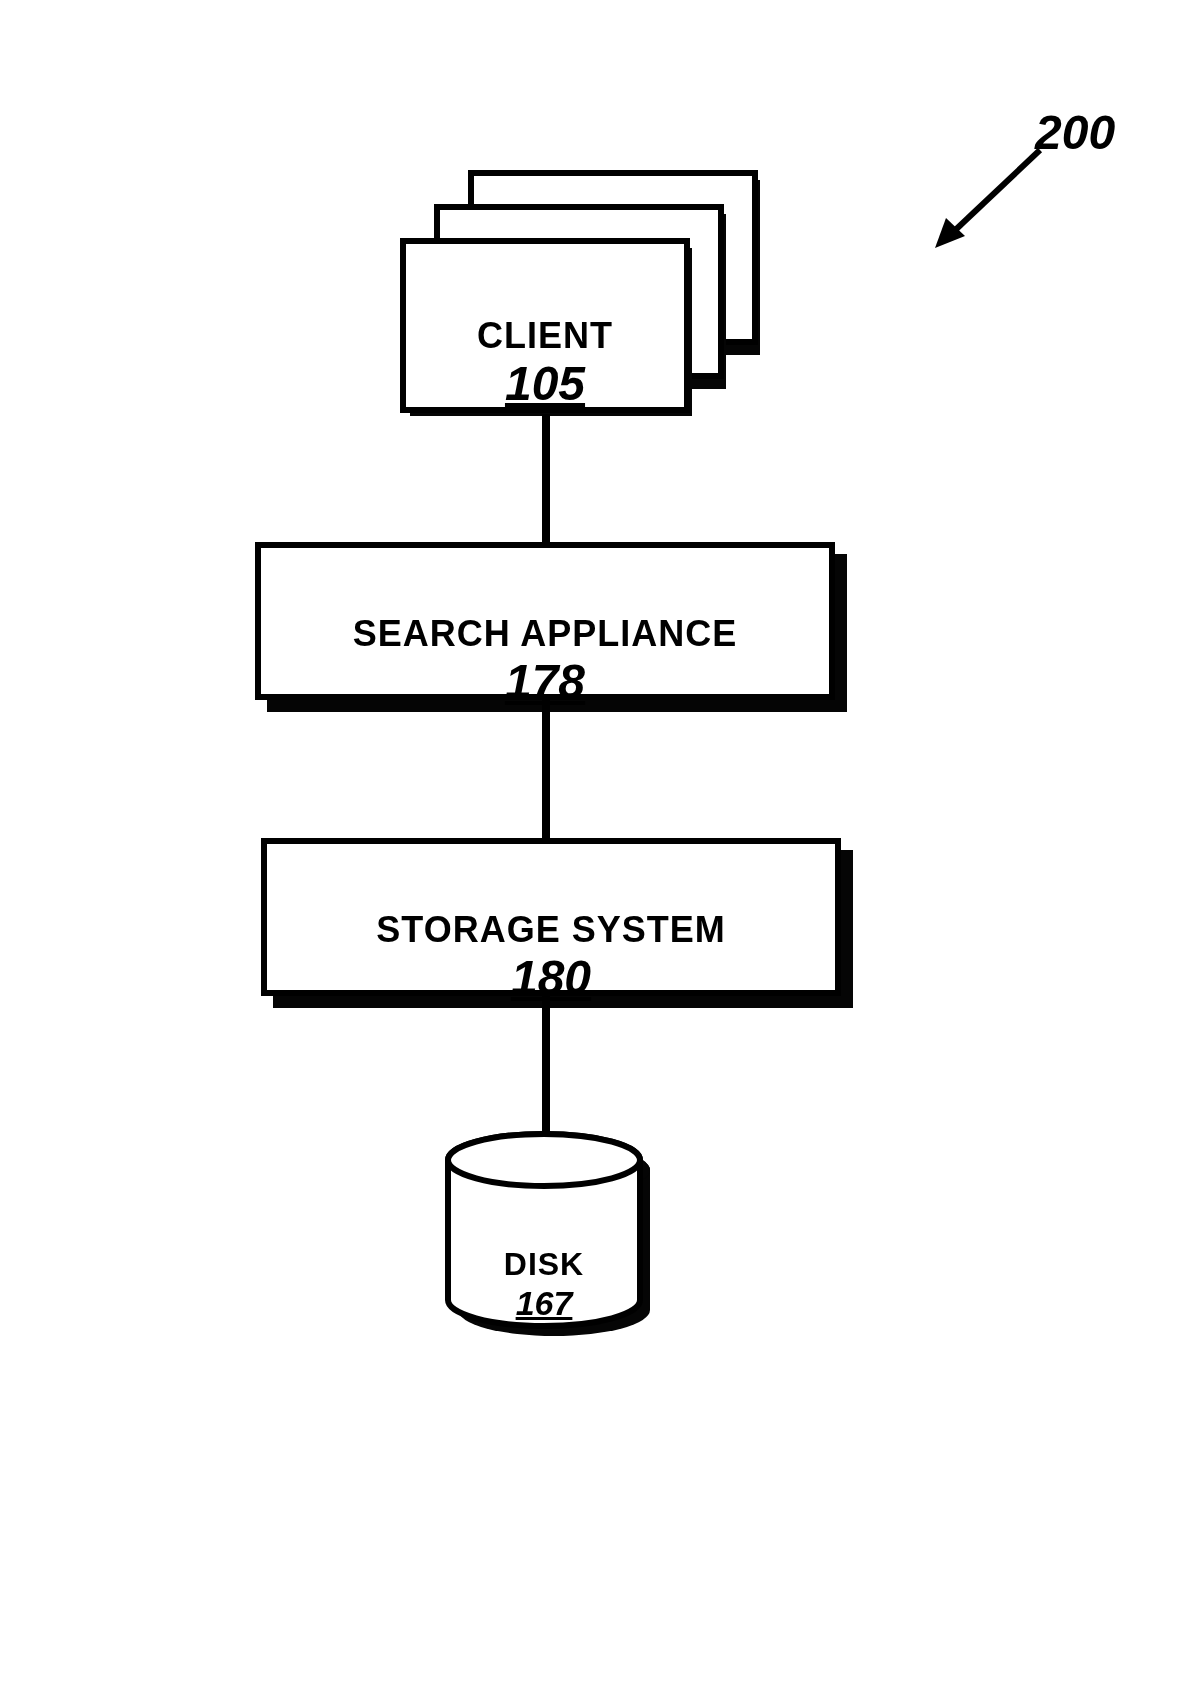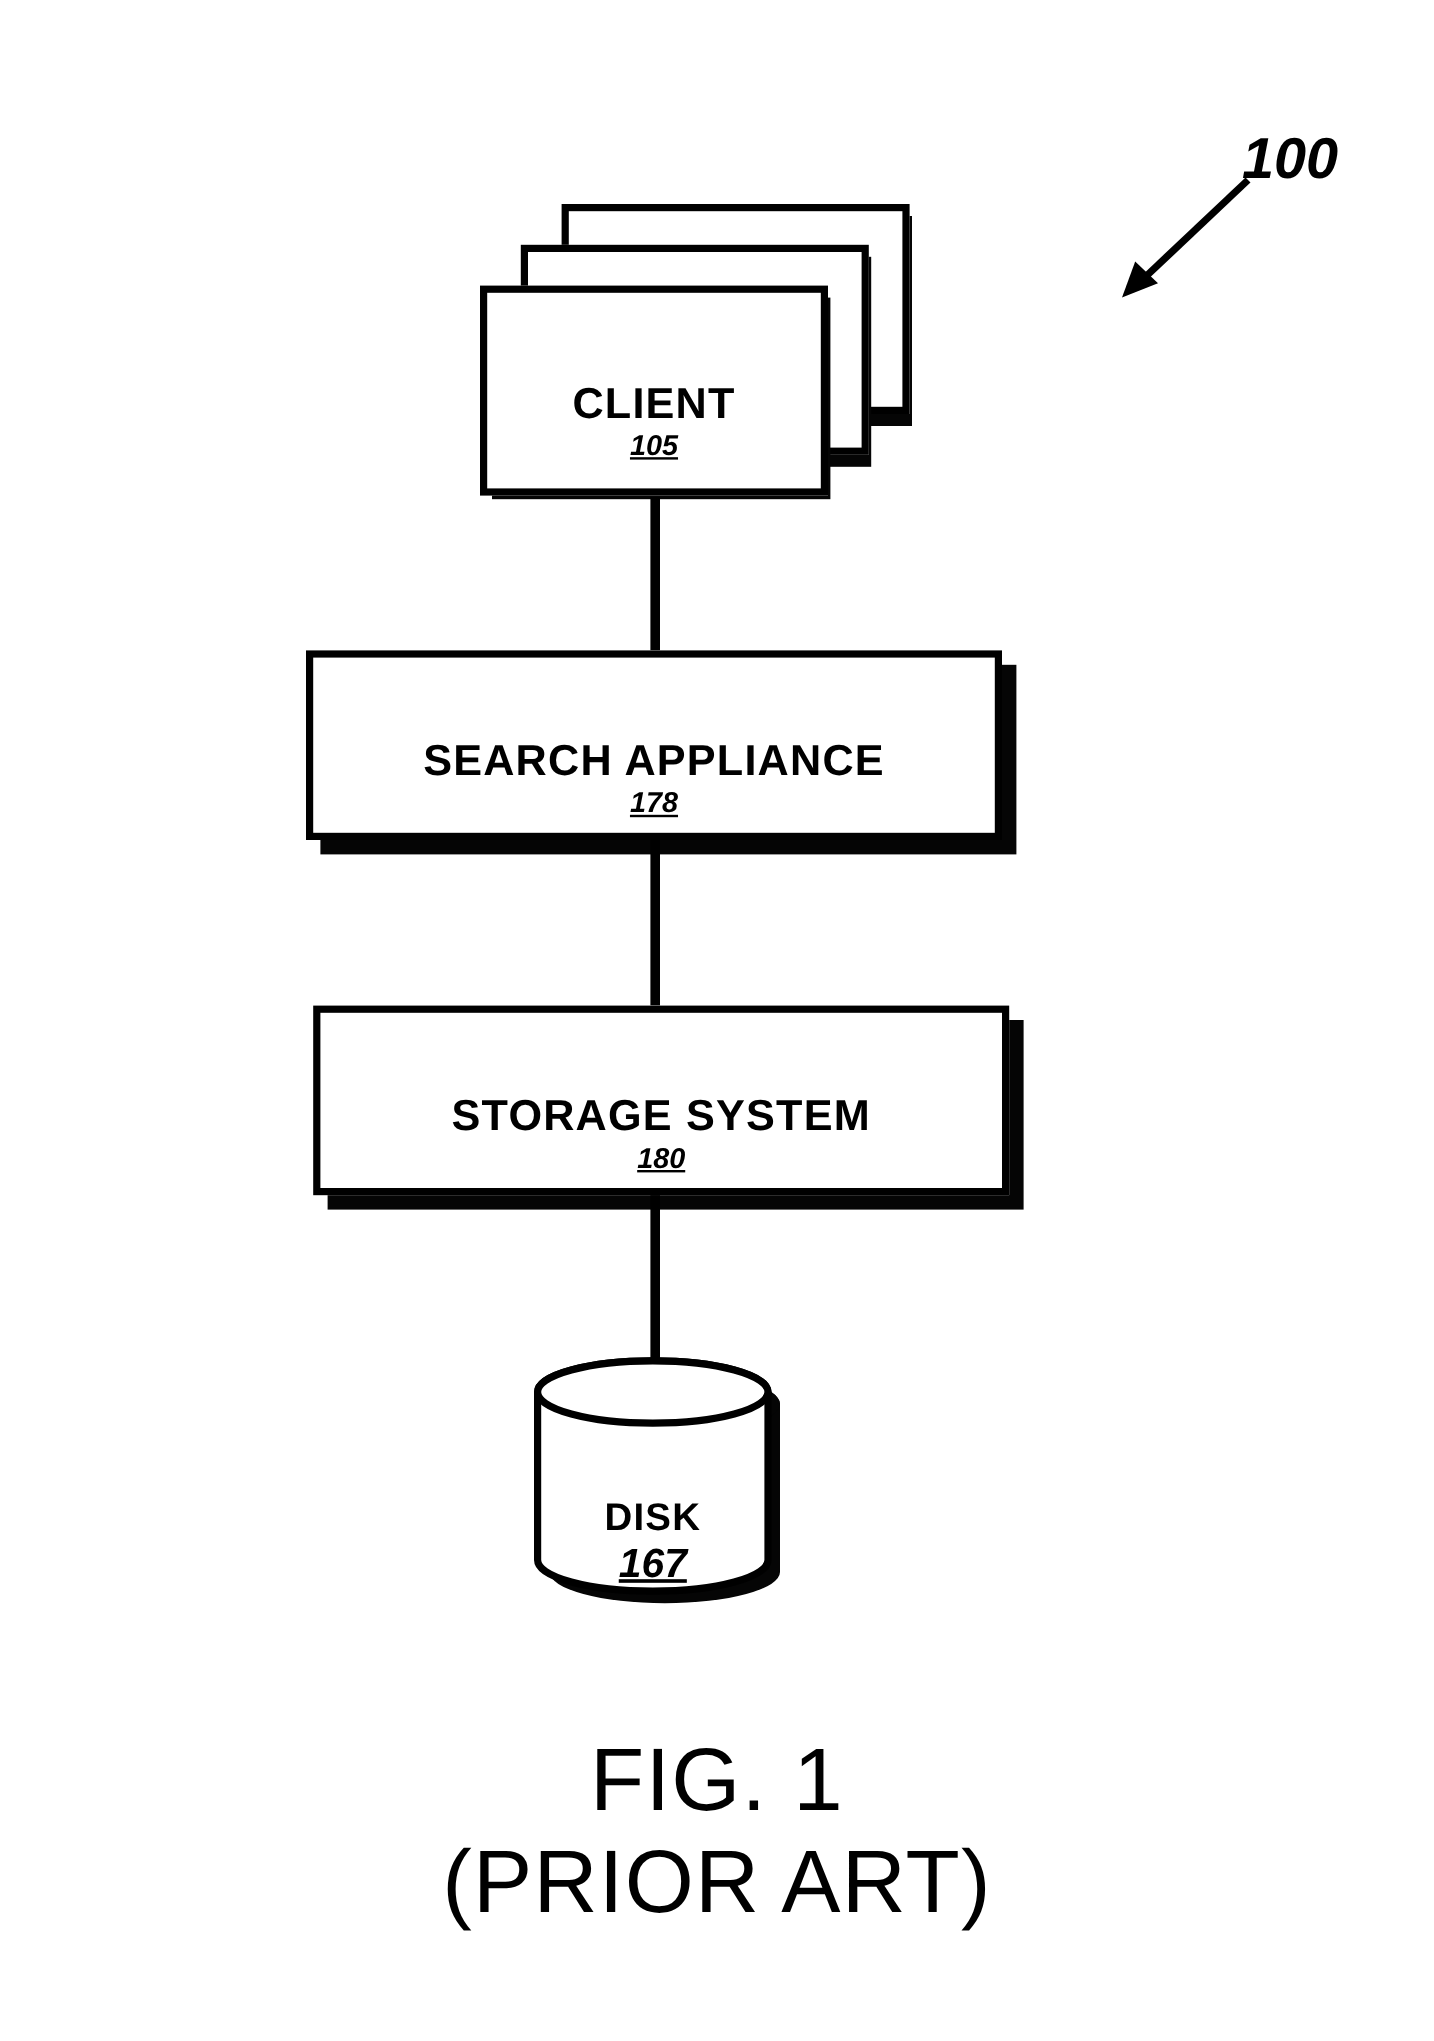--- a/index.html
+++ b/index.html
@@ -50,21 +50,21 @@
     text-align: center;
     font-weight: 600;
     margin-top: 40px;
   }
   .title-line {
     font-size: 36px;
     letter-spacing: 1px;
     line-height: 1.0;
   }
   .num-line {
-    font-size: 24px;
+    font-size: 48px;
     text-decoration: underline;
     font-style: italic;
     line-height: 1.0;
     margin-top: 6px;
   }
 
   .connector {
     position: absolute;
     background: #000;
   }
@@ -84,21 +84,21 @@
     font-size: 48px;
     font-style: italic;
     font-weight: 600;
   }
 </style>
 </head>
 <body>
 
 <div class="canvas">
 
-  <div class="ref-label" style="left:1035px; top:105px;">100</div>
+  <div class="ref-label" style="left:1035px; top:105px;">200</div>
   <svg class="abs" style="left:930px; top:140px;" width="120" height="110">
     <line x1="110" y1="10" x2="20" y2="95" stroke="#000" stroke-width="6"></line>
     <polygon points="5,108 35,96 16,78" fill="#000"></polygon>
   </svg>
 
   <div class="abs" style="left:400px; top:170px; width:360px; height:240px;">
 
     <div class="stack-shadow" style="left:78px; top:10px; width:282px; height:175px;"></div>
     <div class="stack-layer" style="left:68px; top:0px;"></div>
     <div class="stack-shadow" style="left:44px; top:44px; width:282px; height:175px;"></div>
@@ -147,18 +147,14 @@
 
       <path d="M 8 30 L 8 170 A 96 26 0 0 0 200 170 L 200 30 A 96 26 0 0 0 8 30 Z" fill="#ffffff" stroke="#000" stroke-width="6"></path>
       <ellipse cx="104" cy="30" rx="96" ry="26" fill="#ffffff" stroke="#000" stroke-width="6"></ellipse>
     </svg>
     <div class="box-text" style="left:4px; top:78px; width:200px;">
       <div class="title-line" style="font-size:32px;">DISK</div>
       <div class="num-line" style="font-size:34px;">167</div>
     </div>
   </div>
 
-  <div class="caption" style="top:1440px;">
-    <div>FIG. 1</div>
-    <div>(PRIOR ART)</div>
-  </div>
 
 </div>
 
 </body></html>

